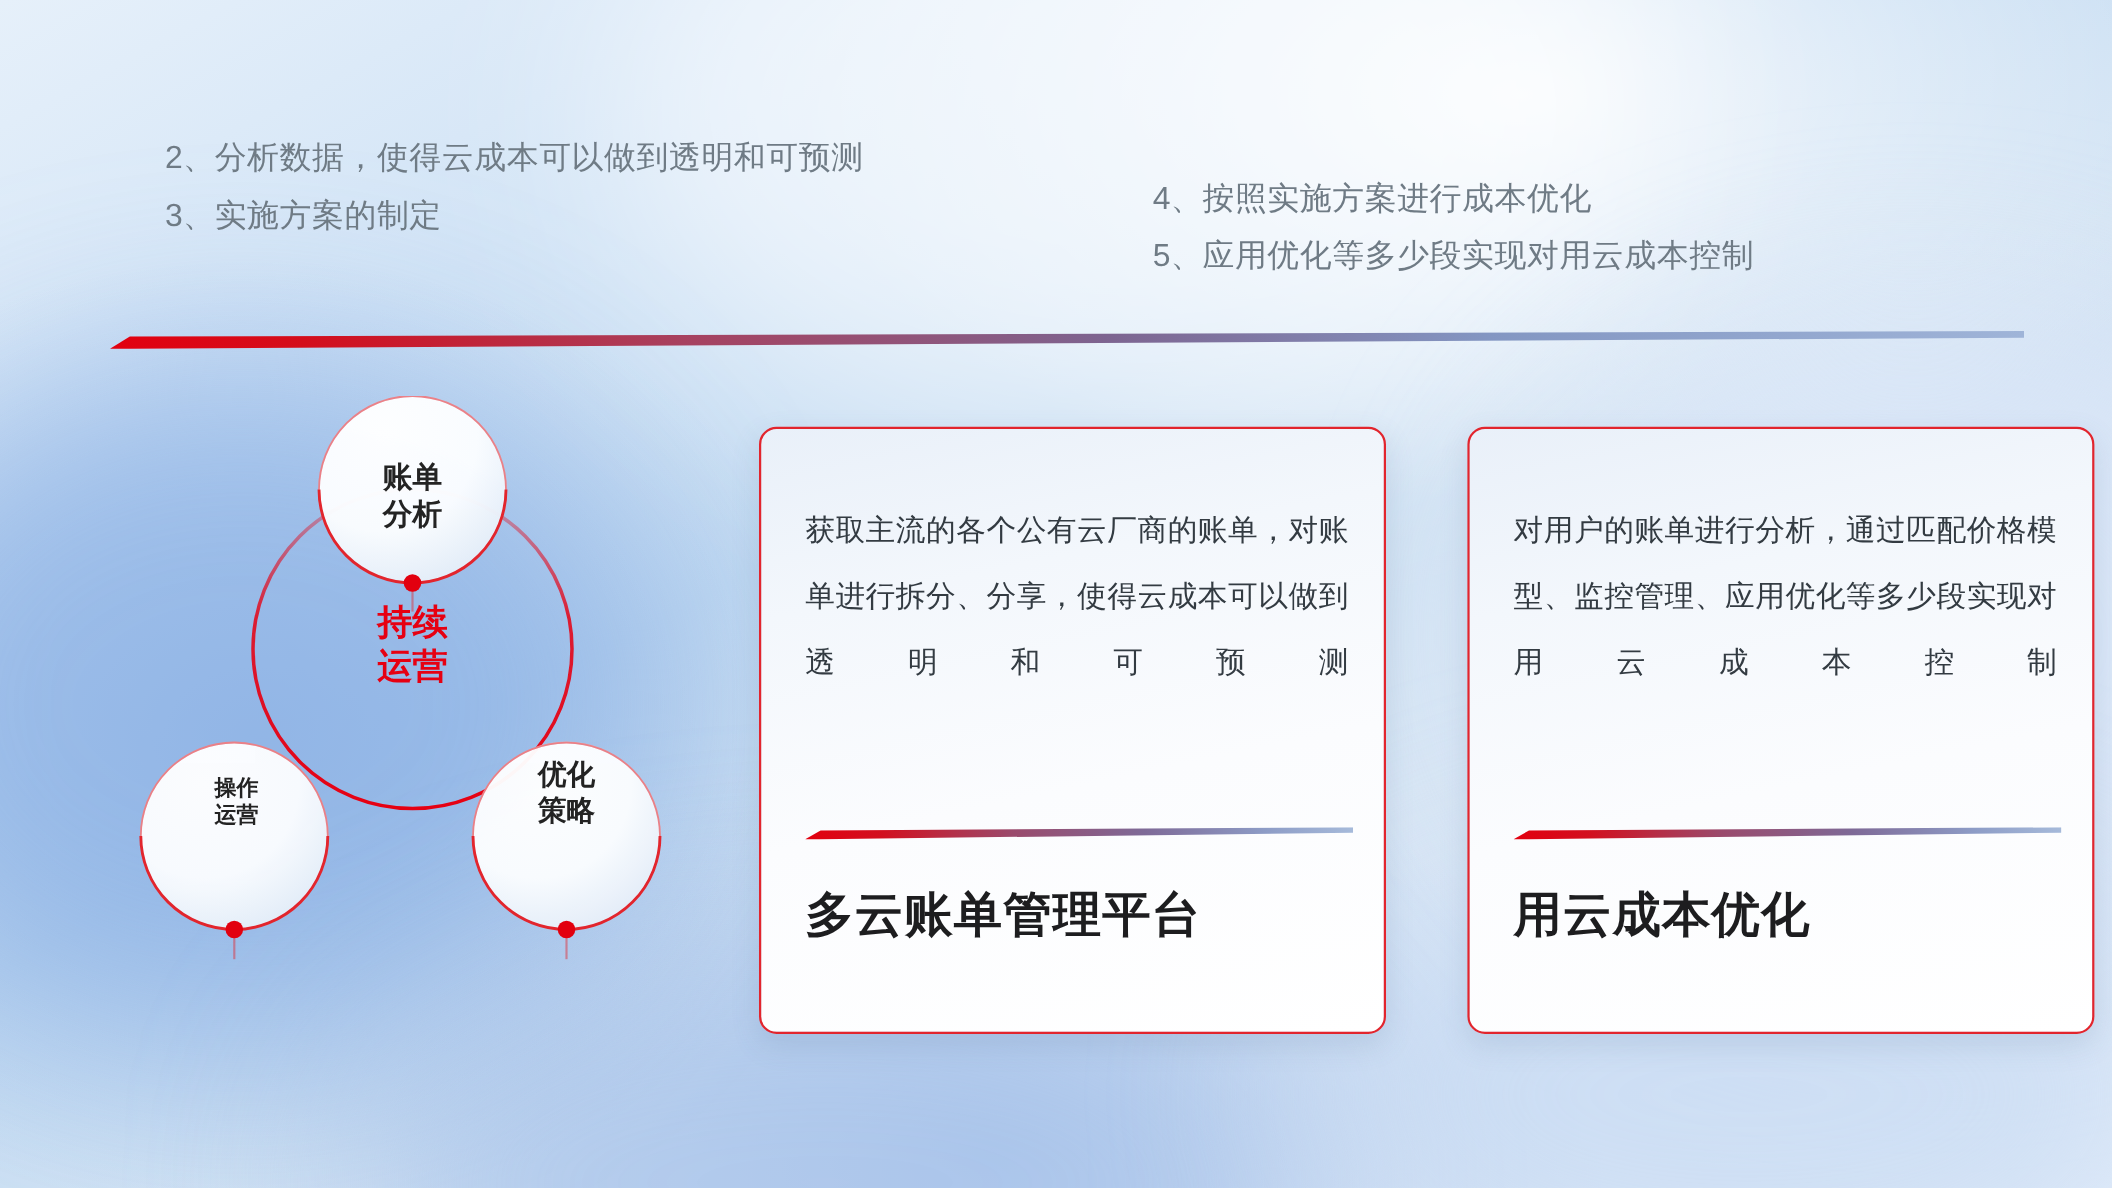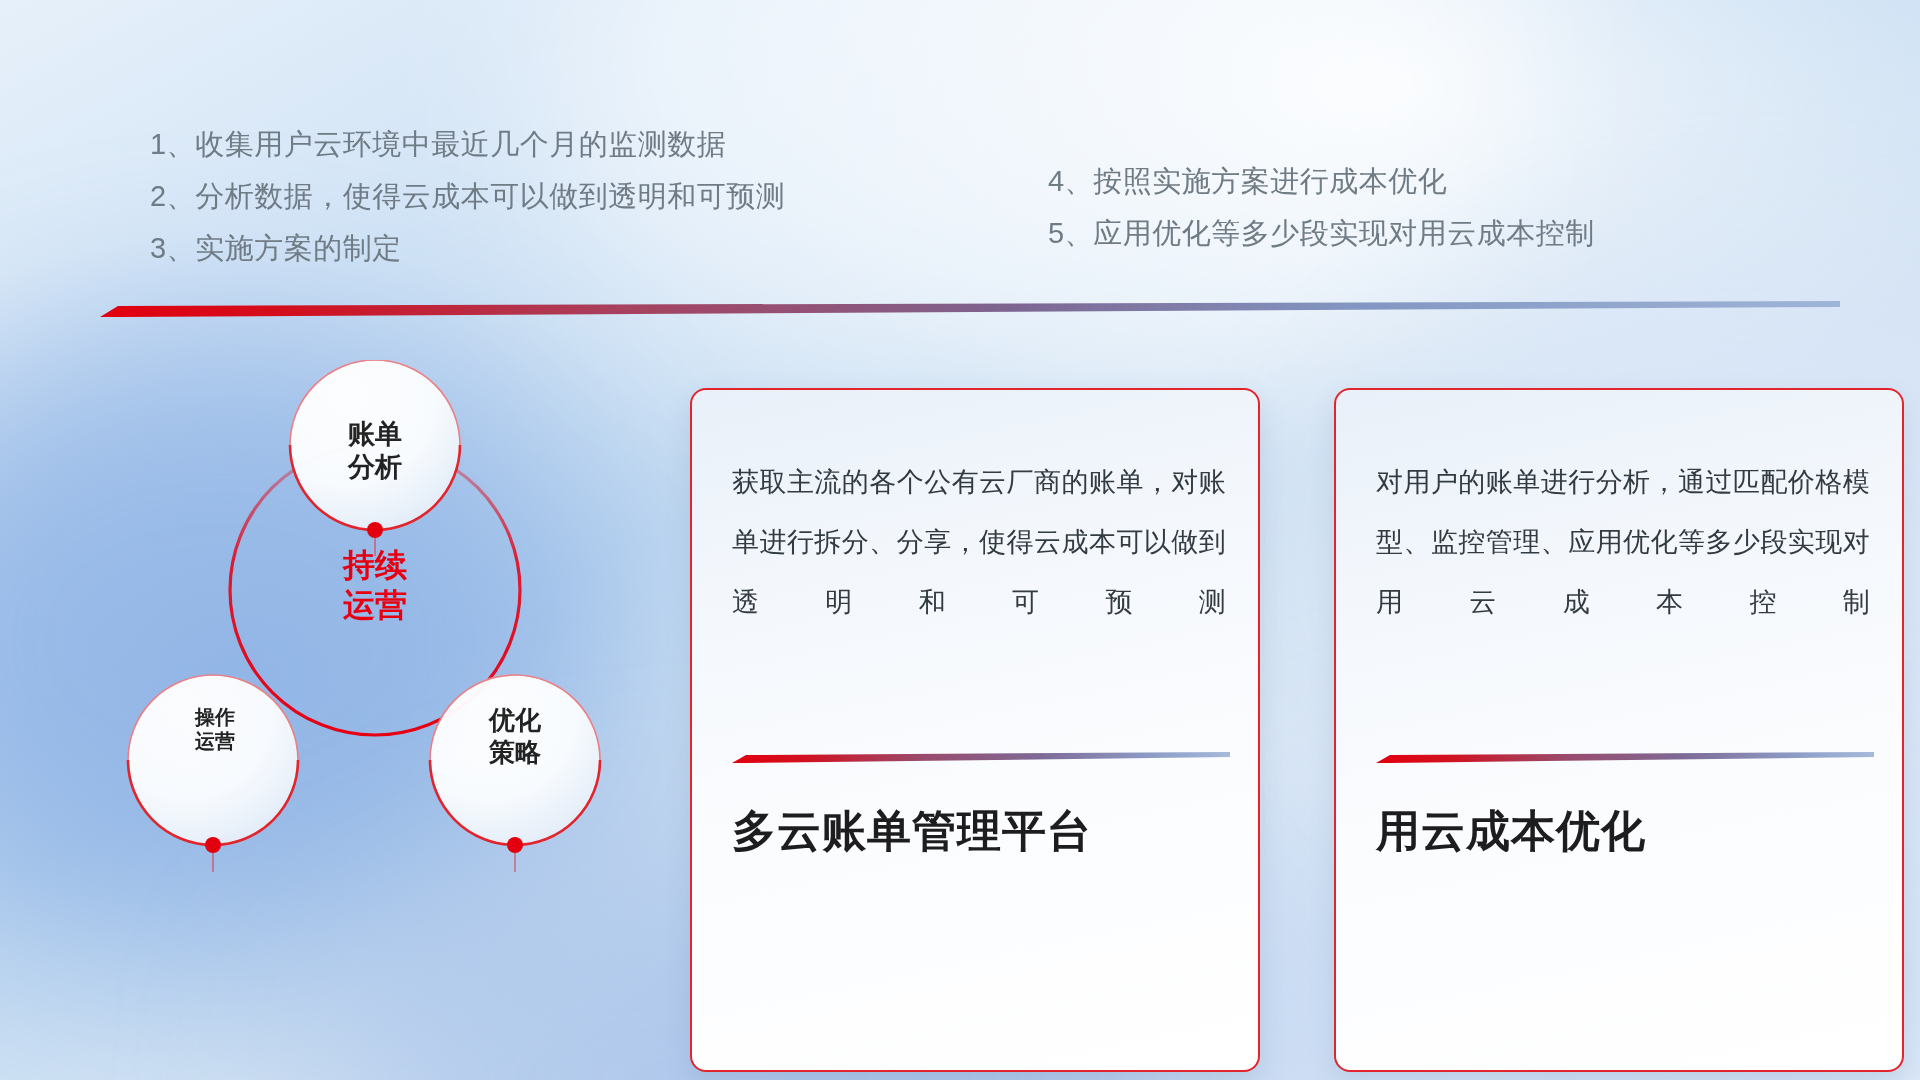--- a/index.html
+++ b/index.html
@@ -56,29 +56,29 @@
     position: absolute;
     text-align: center;
     font-weight: bold;
     color: #232323;
     line-height: 1.22;
     white-space: pre-line;
     pointer-events: none;
   }
   .venn-label.top    { left: 205px; top: 58px;  width: 150px; font-size: 27px; }
   .venn-label.bleft  { left: 45px;  top: 345px; width: 150px; font-size: 20px; }
-  .venn-label.bright { left: 345px; top: 345px; width: 150px; font-size: 26px; }
+  .venn-label.bright { left: 345px; top: 329px; width: 150px; font-size: 26px; }
   .venn-label.center { left: 200px; top: 185px; width: 160px; font-size: 32px; color: #e60012; line-height: 1.26; }
 
   
   .card {
     position: absolute;
     top: 388px;
     width: 570px;
-    height: 684px;
+    height: 552px;
     border: 2px solid #e2252d;
     border-radius: 16px;
     background: linear-gradient(168deg, #e9f0f9 0%, #f3f7fc 26%, #fbfcfe 58%, #ffffff 100%);
     box-shadow: 0 10px 26px rgba(80,110,150,0.16);
     overflow: hidden;
   }
   .card.c1 { left: 690px; }
   .card.c2 { left: 1310px; margin-left: 24px; }
   .card-body {
     position: absolute;
@@ -113,23 +113,20 @@
 
   <div class="blob b1"></div>
   <div class="blob b2"></div>
   <div class="blob b3"></div>
   <div class="blob b4"></div>
   <div class="blob b5"></div>
 
   <div class="lists">
 
     <div class="list-col left">
-      <div class="list-item">
-        <span class="num">1、</span><span>收集用户云环境中最近几个月的监测数据</span>
-      </div>
       <div class="list-item">
         <span class="num">2、</span><span>分析数据，使得云成本可以做到透明和可预测</span>
       </div>
       <div class="list-item">
         <span class="num">3、</span><span>实施方案的制定</span>
       </div>
     </div>
 
     <div class="list-col right">
       <div class="list-item">

